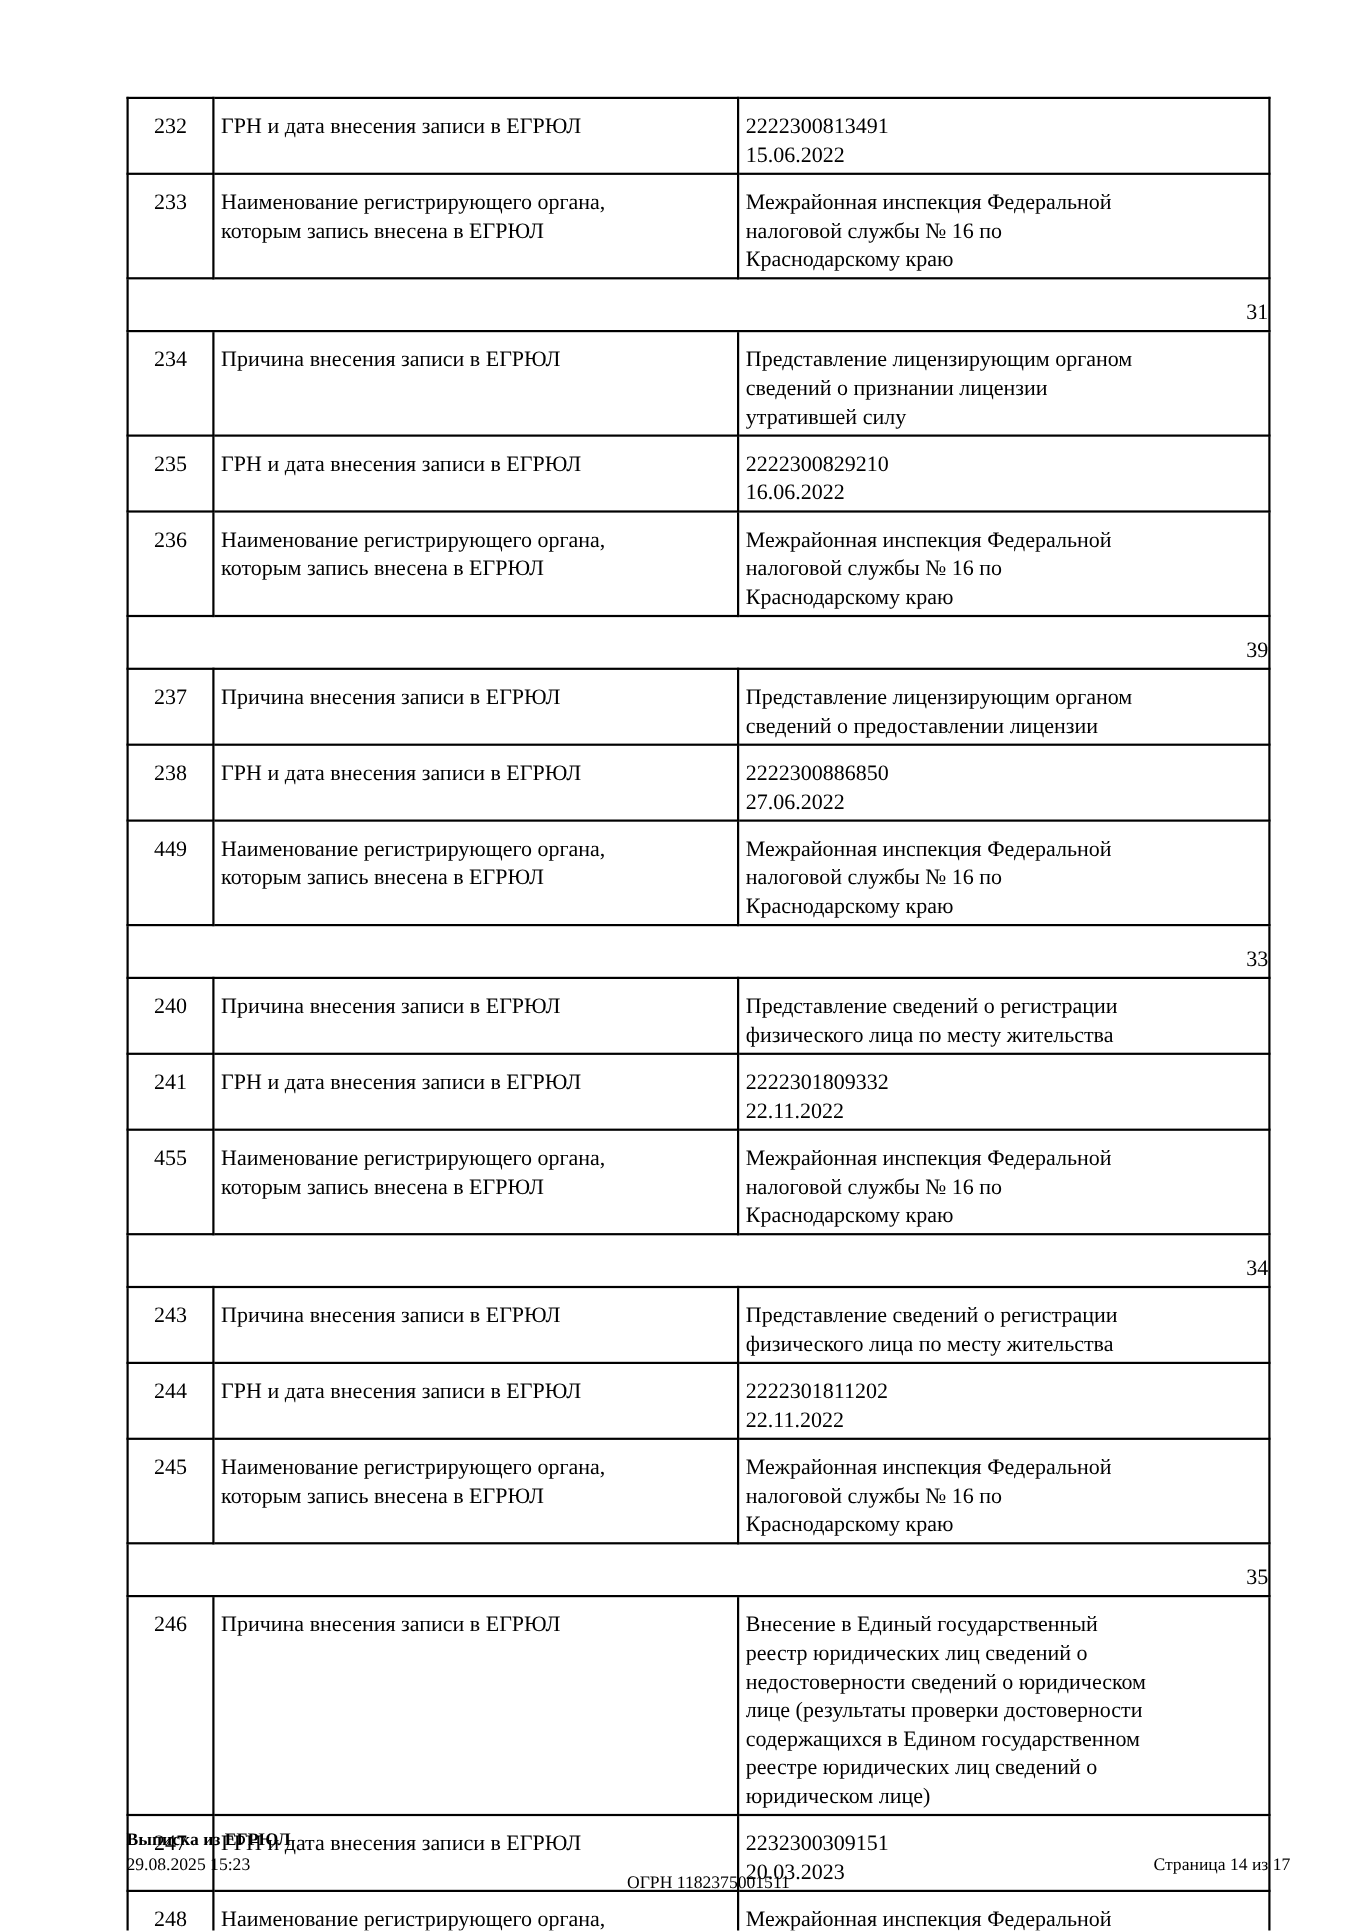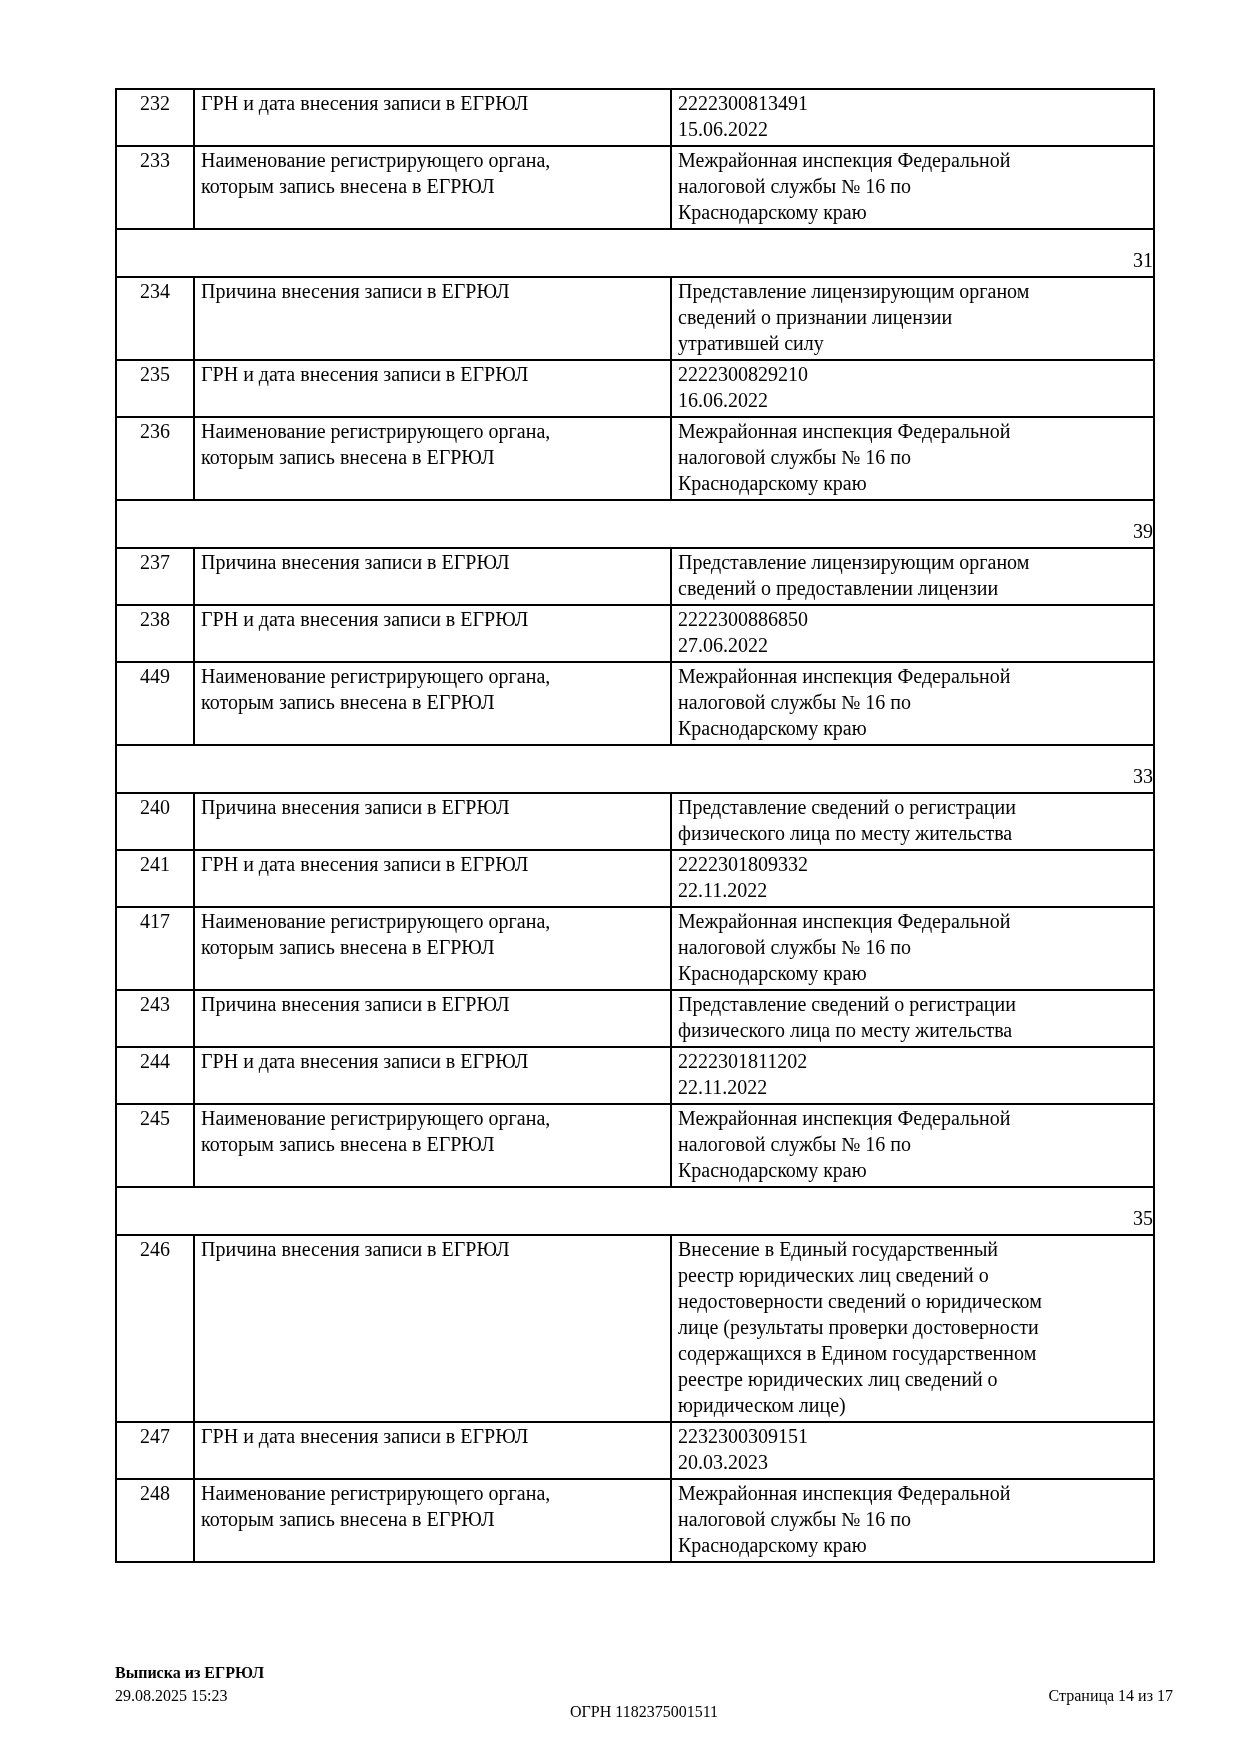--- a/index.html
+++ b/index.html
@@ -28,21 +28,21 @@
     table-layout: fixed;
   }
   col.c1 { width: 78px; }
   col.c2 { width: 477px; }
   col.c3 { width: 483px; }
   td {
     border: 2px solid #000000;
     vertical-align: top;
     font-size: 20px;
     line-height: 26px;
-    padding: 0 6px 3px 6px;
+    padding: 12px 6px 3px 6px;
   }
   td.num {
     text-align: center;
     padding-left: 2px;
     padding-right: 2px;
   }
   td.field, td.value {
     white-space: pre-line;
   }
   tr.section-row td {
@@ -153,26 +153,29 @@
           <td class="value">Представление сведений о регистрации
 физического лица по месту жительства</td>
         </tr>
         <tr>
           <td class="num">241</td>
           <td class="field">ГРН и дата внесения записи в ЕГРЮЛ</td>
           <td class="value">2222301809332
 22.11.2022</td>
         </tr>
         <tr>
-          <td class="num">417</td>
-          <td class="field">Наименование регистрирующего органа,
-которым запись внесена в ЕГРЮЛ</td>
-          <td class="value">Межрайонная инспекция Федеральной
-налоговой службы № 16 по
-Краснодарскому краю</td>
+          <td class="num">455</td>
+          <td class="field">Наименование регистрирующего органа,
+которым запись внесена в ЕГРЮЛ</td>
+          <td class="value">Межрайонная инспекция Федеральной
+налоговой службы № 16 по
+Краснодарскому краю</td>
+        </tr>
+        <tr class="section-row">
+          <td colspan="3">34</td>
         </tr>
         <tr>
           <td class="num">243</td>
           <td class="field">Причина внесения записи в ЕГРЮЛ</td>
           <td class="value">Представление сведений о регистрации
 физического лица по месту жительства</td>
         </tr>
         <tr>
           <td class="num">244</td>
           <td class="field">ГРН и дата внесения записи в ЕГРЮЛ</td>

